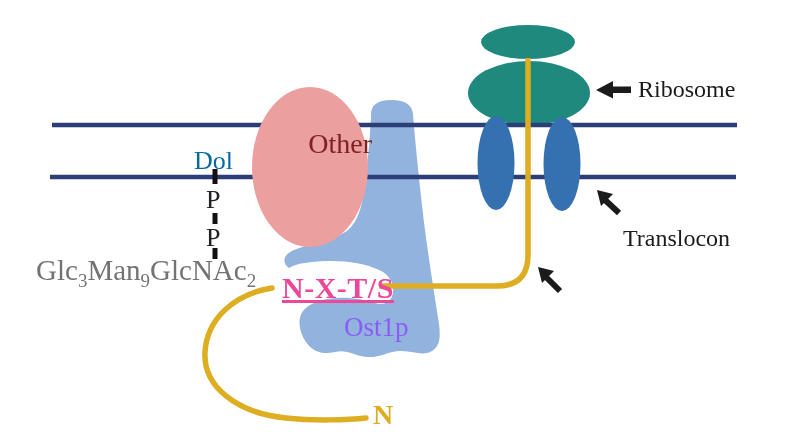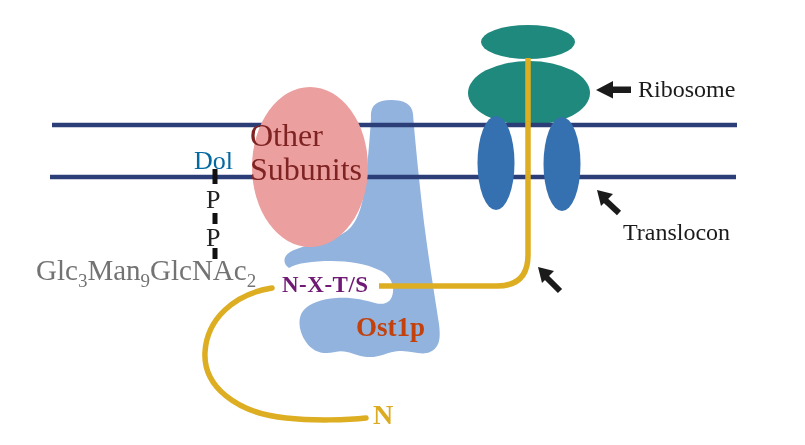--- a/index.html
+++ b/index.html
@@ -26,30 +26,30 @@
     white-space: nowrap;
     color: #1b1b1b;
   }
   .lbl-black   { font-size: 24px; color: #1b1b1b; }
   .lbl-dol     { left: 194px; top: 148px; font-size: 26px; color: #0369a1; }
   .lbl-p1      { left: 206px; top: 187px; font-size: 26px; color: #222; }
   .lbl-p2      { left: 206px; top: 225px; font-size: 26px; color: #222; }
   .lbl-glycan  { left: 36px;  top: 256px; font-size: 29px; color: #737373; }
   .lbl-glycan sub { font-size: 19px; line-height: 0; }
   .lbl-otsub   {
-    left: 250px; top: 118px; width: 122px;
-    font-size: 32px; line-height: 34px; text-align: left;
+    left: 250px; top: 127px; width: 122px;
+    font-size: 28px; line-height: 34px; text-align: right;
     color: #7e2222;
   }
   .lbl-otsub div { pointer-events: none; }
-  .lbl-nxts    { left: 282px; top: 273px; font-size: 23px; font-weight: bold; color: #701a75; letter-spacing: 0.5px; }
-  .lbl-ost1p   { left: 356px; top: 314px; font-size: 27px; color: #c2410c; font-weight: bold; }
+  .lbl-nxts    { left: 282px; top: 273px; font-size: 30px; font-weight: bold; color: #ec4899; letter-spacing: 0.5px; text-decoration: underline; }
+  .lbl-ost1p   { left: 344px; top: 314px; font-size: 27px; color: #8b5cf6; }
   .lbl-nterm   { left: 373px; top: 401px; font-size: 28px; font-weight: bold; color: #dcab22; }
   .lbl-ribosome   { left: 602px; top: 77px; margin-left: 36px;  }
-  .lbl-translocon { left: 623px; top: 220px; }
+  .lbl-translocon { left: 623px; top: 226px; }
   .lbl-nascent    { left: 570px; top: 286px; }
 </style>
 </head>
 <body>
 
 <div id="stage">
 
   <svg id="shapes" width="805" height="445" viewBox="0 0 805 445">
 
     <ellipse cx="528" cy="42" rx="47" ry="17" fill="#20897e"></ellipse>
@@ -111,21 +111,20 @@
   <div class="lbl lbl-dol">Dol</div>
 
   <div class="lbl lbl-p1">P</div>
 
   <div class="lbl lbl-p2">P</div>
 
   <div class="lbl lbl-glycan"><span>Glc</span><sub>3</sub><span>Man</span><sub>9</sub><span>GlcNAc</span><sub>2</sub></div>
 
   <div class="lbl lbl-otsub">
     <div>Other</div>
-    <div>Subunits</div>
   </div>
 
   <div class="lbl lbl-nxts">N-X-T/S</div>
 
   <div class="lbl lbl-ost1p">Ost1p</div>
 
   <div class="lbl lbl-nterm">N</div>
 
   <div class="lbl lbl-black lbl-ribosome">Ribosome</div>
 

